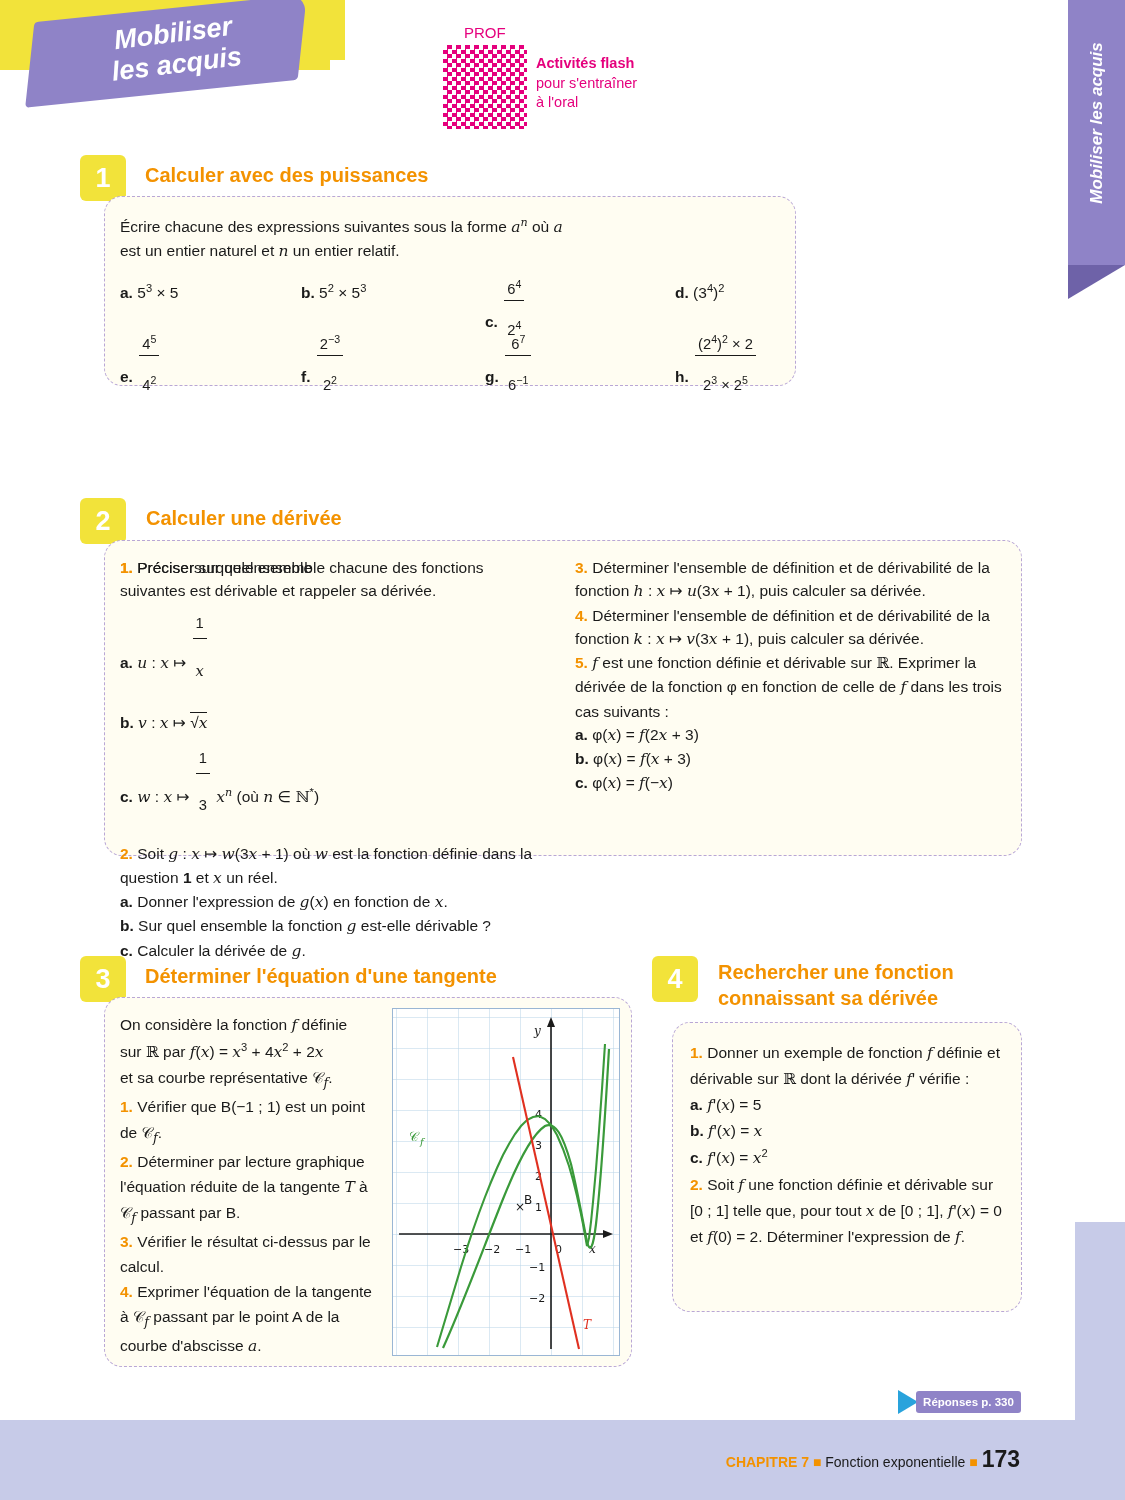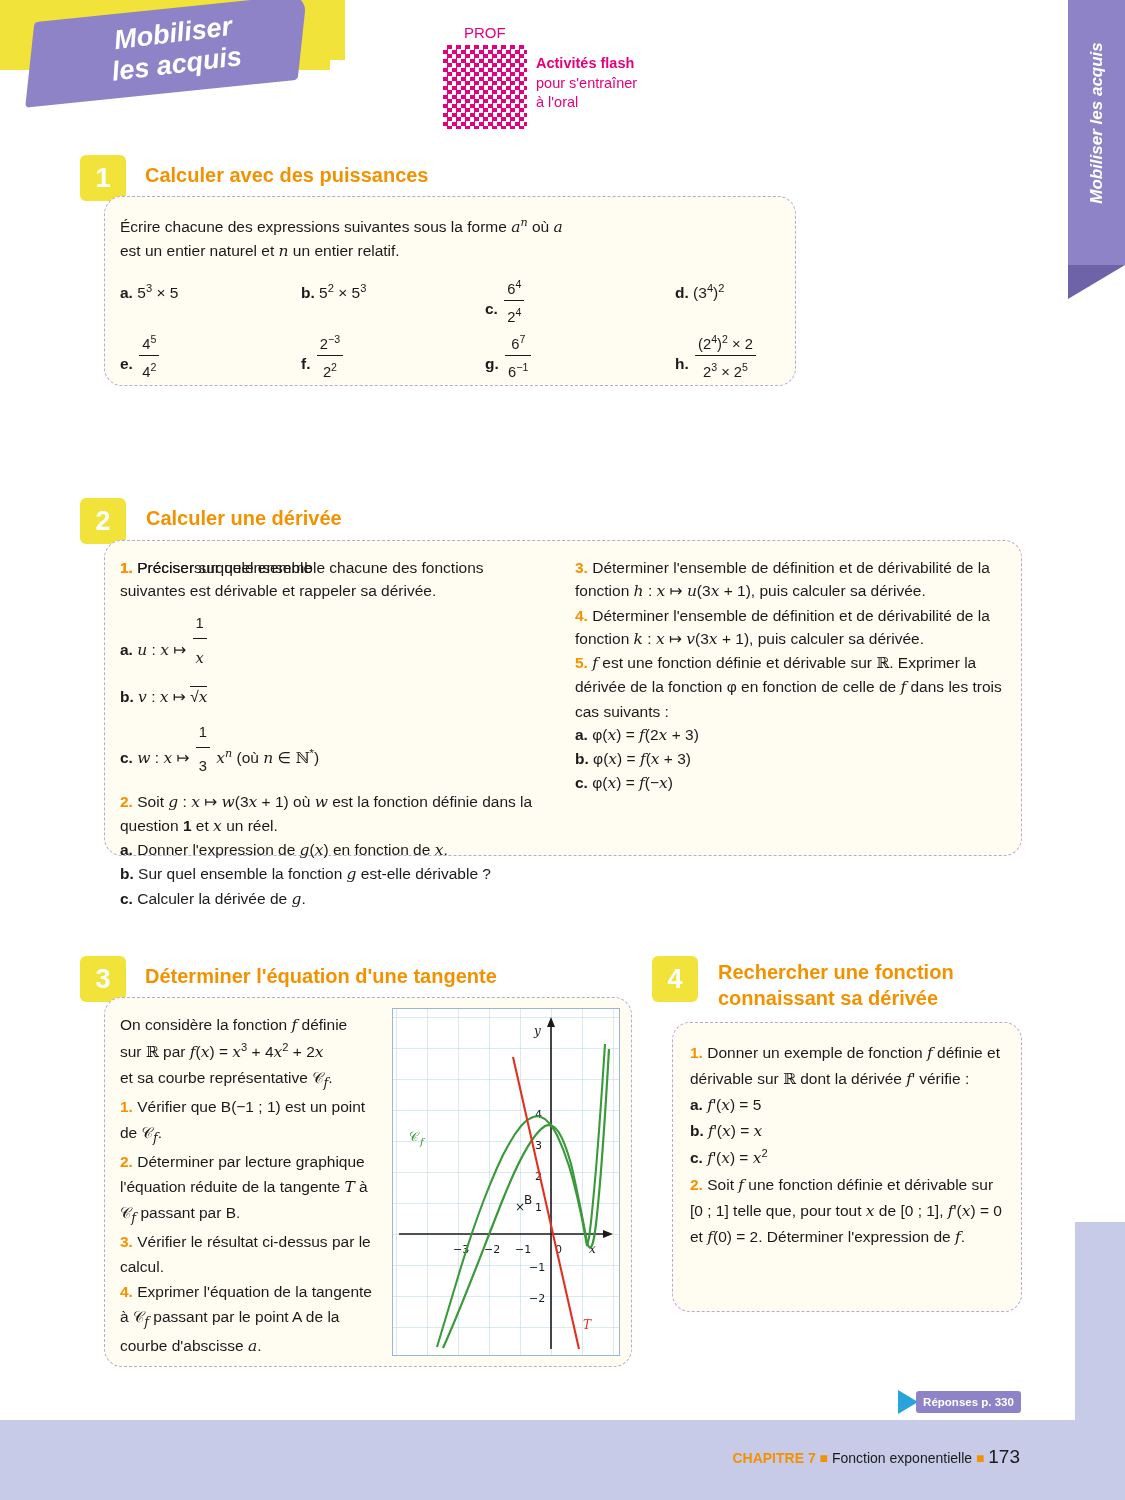--- a/index.html
+++ b/index.html
@@ -190,21 +190,21 @@
   .bold { font-weight: bold; }
   .orange { color: #f39200; font-weight: bold; }
   .frac {
     display: inline-block;
     vertical-align: -0.55em;
     text-align: center;
     font-size: 0.95em;
     margin: 0 2px;
   }
   .frac .num { display: block; padding: 0 3px; }
-  .frac .den { display: block; border-top: 1.3px solid #1a1a1a; padding: 4px 3px; }
+  .frac .den { display: block; border-top: 1.3px solid #1a1a1a; padding: 17px 3px; }
   sup { font-size: 0.72em; }
   .mathvar { font-family: "DejaVu Serif", serif; font-style: italic; }
   .mathrm { font-family: "DejaVu Serif", serif; }
 
   
   .graph-wrap {
     position: absolute;
     left: 392px;
     top: 1008px;
     width: 228px;
@@ -243,21 +243,21 @@
     top: 1446px;
     width: 1075px;
     text-align: right;
     padding-right: 55px;
     box-sizing: border-box;
     font-size: 14px;
     color: #1a1a1a;
   }
   .footer .chap { color: #f39200; font-weight: bold; }
   .footer .sq { color: #f39200; }
-  .footer .pg { font-weight: normal; font-size: 19px; }
+  .footer .pg { font-weight: bold; font-size: 23px; }
 </style>
 </head>
 <body>
 
 <div class="page">
 
   <div class="blue-band"></div>
   <div class="white-sheet"></div>
 
   <div class="corner-yellow"></div>

